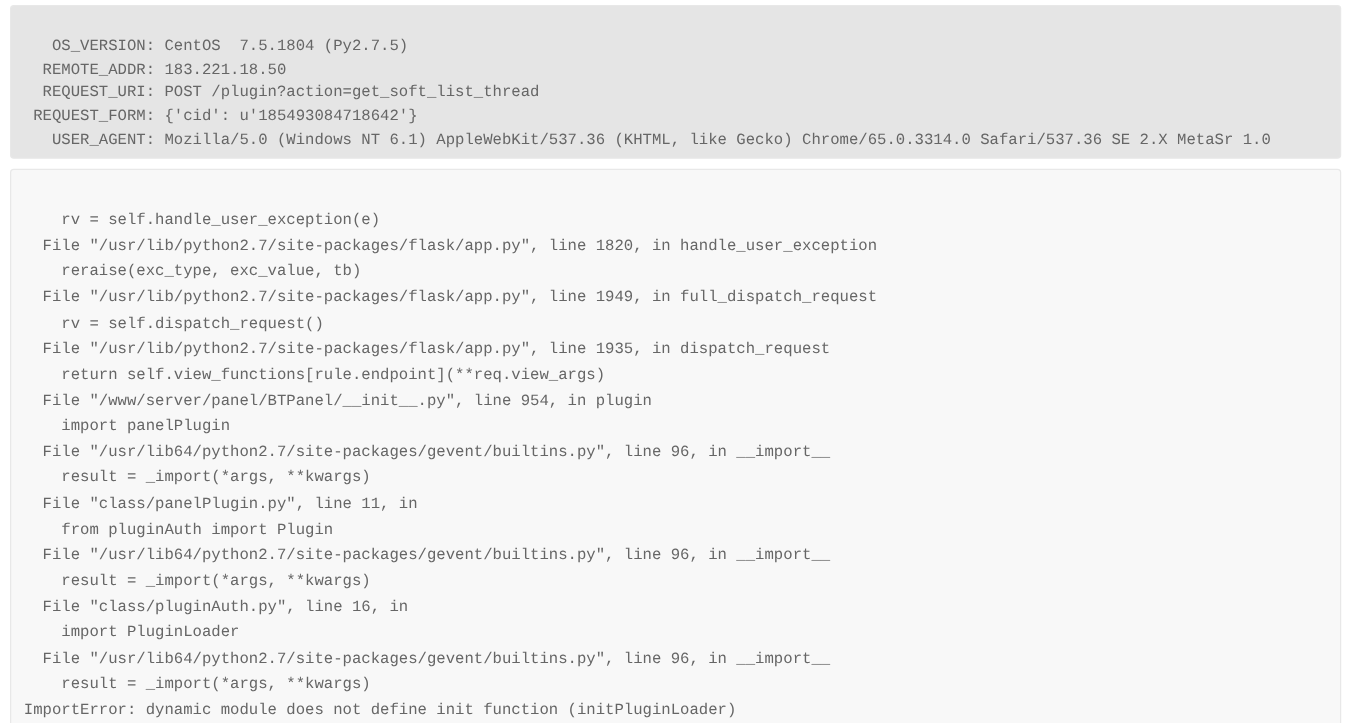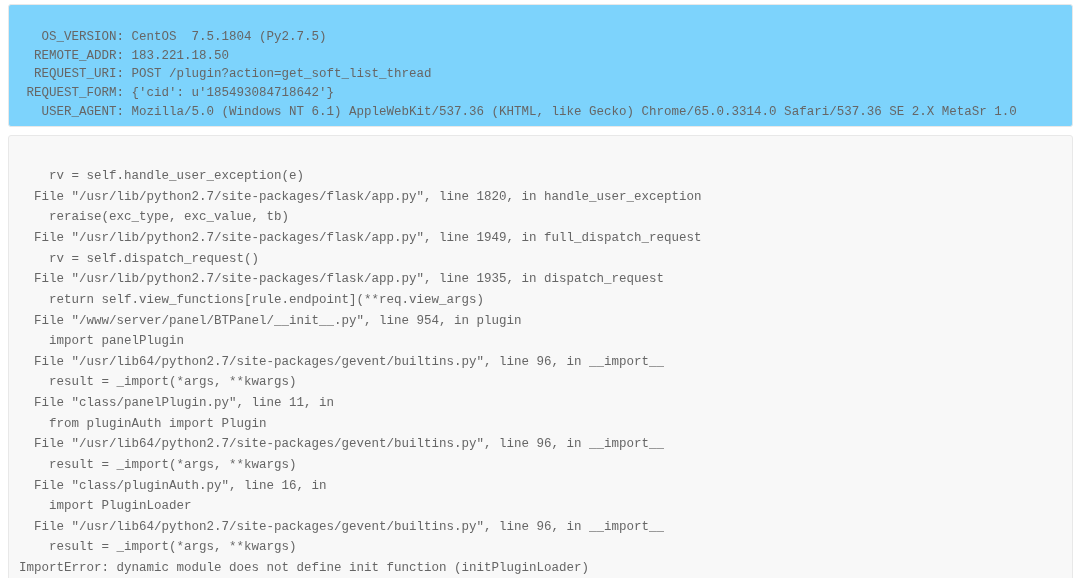--- a/index.html
+++ b/index.html
@@ -8,21 +8,21 @@
       box-sizing: border-box;
     }
     body {
       font-family: "Helvetica Neue", Helvetica, Arial, sans-serif;
       font-size: 13px;
       color: #333;
       background: #fff;
       padding: 0;
     }
     .info-box {
-      background: #7dd3fc;
+      background: #e5e5e5;
       border: 1px solid #e8e8e8;
       border-radius: 3px;
       padding: 4px 10px;
       margin: 4px 8px 8px 8px;
       font-family: Consolas, Monaco, "Courier New", monospace;
       font-size: 12.5px;
       line-height: 1.5;
       color: #666;
       white-space: pre;
       overflow-x: auto;

